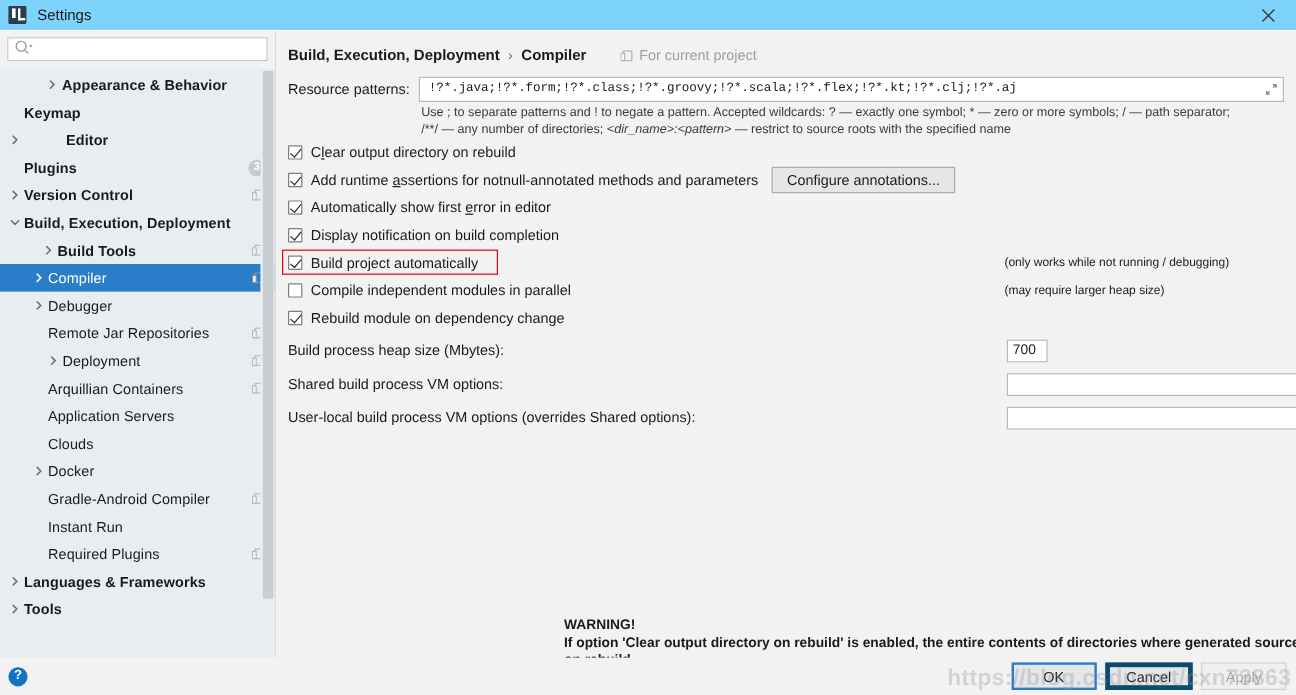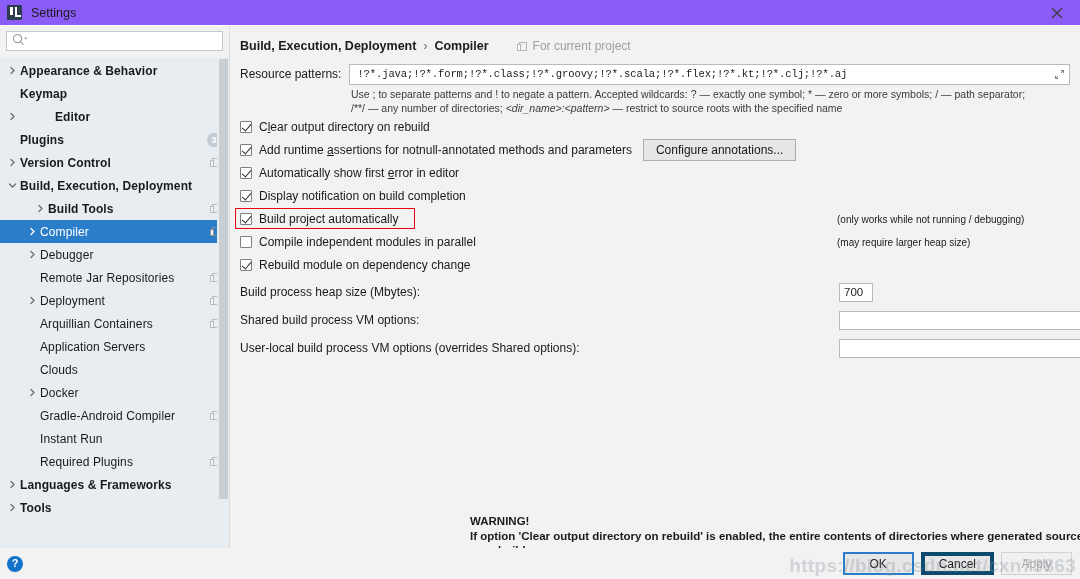--- a/index.html
+++ b/index.html
@@ -19,21 +19,21 @@
     position: relative;
     width: 1080px; height: 579px;
     background: #f2f2f2;
     display: flex;
     flex-direction: column;
   }
 
   
   #titlebar {
     height: 26px;
-    background: #8b5cf6;
+    background: #7dd3fc;
     display: flex;
     align-items: center;
     padding: 0 0 0 7px;
     flex: 0 0 26px;
     border-bottom: 1px solid #ffffff;
     text-align: right;
   }
   #app-icon {
     width: 15px; height: 15px;
     flex: 0 0 15px;
@@ -440,21 +440,21 @@
               <path d="M8.7 8.9 L11.6 11.6" stroke="#9aa0a6" stroke-width="1.2" fill="none"></path>
               <path d="M12.2 4.6 l3 0 l-1.5 2.2 z" fill="#9aa0a6"></path>
             </svg>
           </span>
           <input id="search-input" type="text" placeholder="" style="">
         </div>
       </div>
 
       <div id="tree">
         <div id="tree-rows">
-            <div class="tree-row" style="padding-left: 4px;">
+            <div class="tree-row" style="padding-left: 4px; justify-content: center;">
               <span class="arrow">
                 <svg width="9" height="9" viewBox="0 0 9 9">
                   <path d="M3 1.5 L6 4.5 L3 7.5" stroke="#6b7075" stroke-width="1.3" fill="none" stroke-linecap="round"></path>
                 </svg>
               </span>
               <span class="tree-label bold">Appearance &amp; Behavior</span>
             </div>
             <div class="tree-row" style="padding-left: 4px;">
               <span class="arrow"></span>
               <span class="tree-label bold">Keymap</span>
@@ -533,21 +533,21 @@
             <div class="tree-row" style="padding-left: 24px;">
               <span class="arrow"></span>
               <span class="tree-label">Remote Jar Repositories</span>
               <span class="proj-icon">
                 <svg width="11" height="11" viewBox="0 0 11 11">
                   <rect x="2.5" y="1.5" width="7" height="8" stroke="#8d939a" stroke-width="1" fill="none"></rect>
                   <rect x="0.5" y="3.5" width="3" height="6" stroke="#8d939a" stroke-width="1" fill="#fff"></rect>
                 </svg>
               </span>
             </div>
-            <div class="tree-row" style="padding-left: 24px;">
+            <div class="tree-row" style="padding-left: 24px; margin-left: 12px;">
               <span class="arrow">
                 <svg width="9" height="9" viewBox="0 0 9 9">
                   <path d="M3 1.5 L6 4.5 L3 7.5" stroke="#6b7075" stroke-width="1.3" fill="none" stroke-linecap="round"></path>
                 </svg>
               </span>
               <span class="tree-label">Deployment</span>
               <span class="proj-icon">
                 <svg width="11" height="11" viewBox="0 0 11 11">
                   <rect x="2.5" y="1.5" width="7" height="8" stroke="#8d939a" stroke-width="1" fill="none"></rect>
                   <rect x="0.5" y="3.5" width="3" height="6" stroke="#8d939a" stroke-width="1" fill="#fff"></rect>

